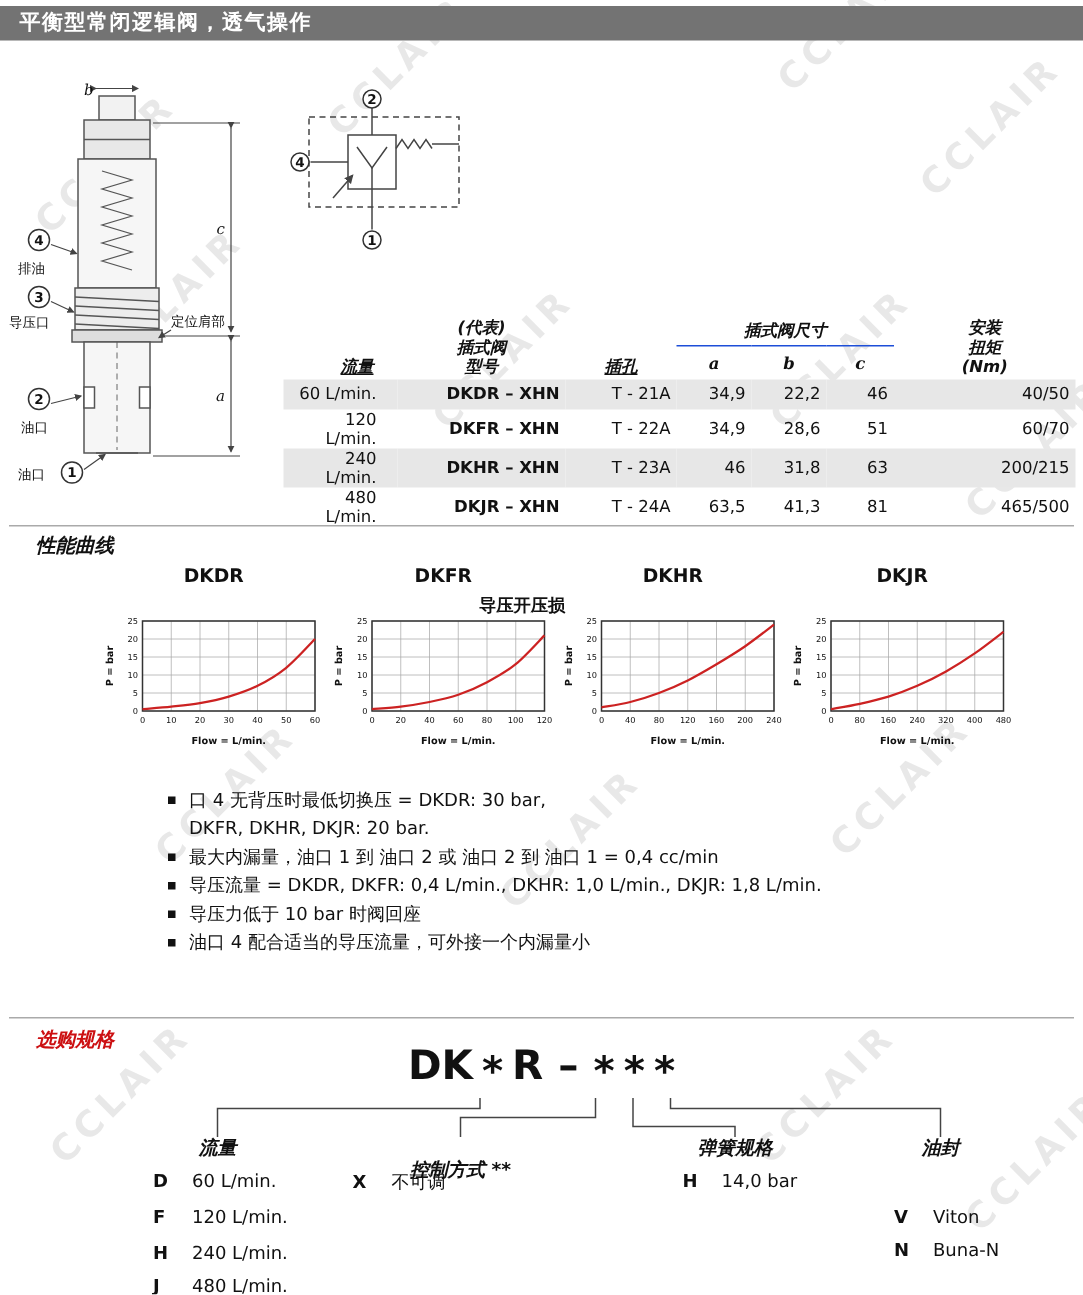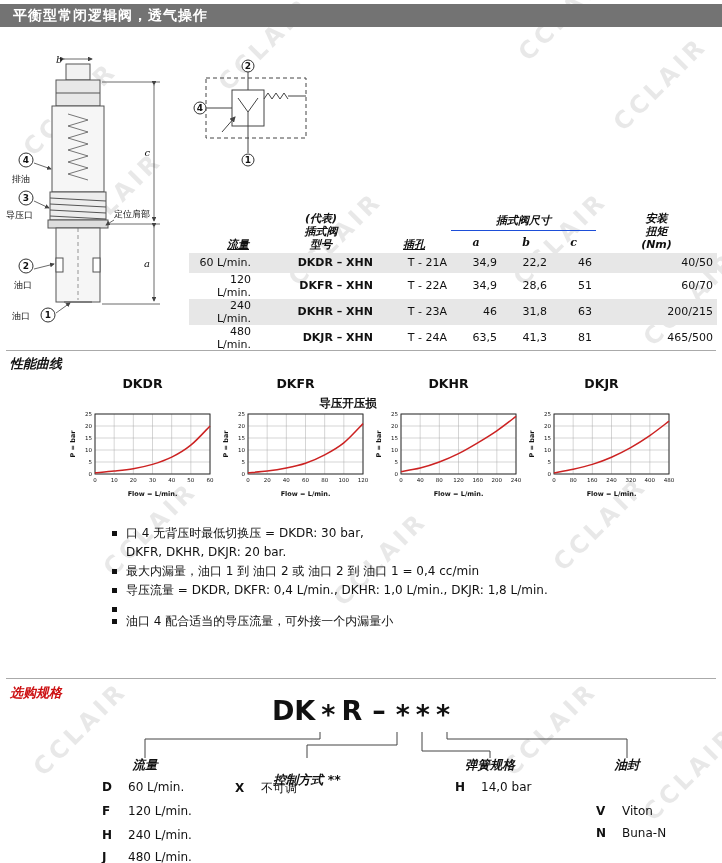--- a/index.html
+++ b/index.html
@@ -31,21 +31,21 @@
   .spec .hu { text-decoration:underline; }
   .spec .th-dims { border-bottom:1px solid #1d4ed8; text-align:center; padding-bottom:2px; }
   .spec .dimletter { font-family:"DejaVu Serif","Liberation Serif",serif; text-align:center; padding:3px 0 3px 0; }
   .spec td { height:20px; padding:0 4px; text-align:right; }
   .spec .td-flow { text-align:right; padding-right:14px; }
   .spec .td-model { font-weight:bold; }
   .spec tbody tr:nth-child(odd) { background:#e7e7e7; }
 
   
   .rule { position:absolute; z-index:1; left:6px; width:710px; height:1px; background:#aaa; }
-  .sec-title { position:absolute; z-index:1; left:10px; font-size:13px; font-weight:bold; font-style:italic; }
+  .sec-title { position:absolute; z-index:1; left:24px; font-size:13px; font-weight:bold; font-style:italic; }
   .sec-title.red { color:#cc1012; }
 
   
   .charts { position:absolute; z-index:1; left:66px; top:376px; width:612px; display:flex; }
   .chart-block { width:153px; text-align:center; }
   .chart-title { font-size:12.5px; font-weight:bold; margin-bottom:18px; }
   .center-label { position:absolute; z-index:1; left:348px; top:396px; transform:translateX(-50%);
                   font-size:11.5px; font-weight:bold; white-space:nowrap; }
   svg[data-chart] { overflow:visible; }
   .grid { stroke:#aaa; stroke-width:0.5; }
@@ -421,20 +421,23 @@
         </div>
     </div>
     <div class="note">
       <span class="bullet"></span>
       <div>
           <div>导压流量 = DKDR, DKFR: 0,4 L/min., DKHR: 1,0 L/min., DKJR: 1,8 L/min.</div>
         </div>
     </div>
     <div class="note">
       <span class="bullet"></span>
+      <div>
+          <div>导压力低于 10 bar 时阀回座</div>
+        </div>
     </div>
     <div class="note">
       <span class="bullet"></span>
       <div>
         <div>油口 4 配合适当的导压流量，可外接一个内漏量小</div>
       </div>
     </div>
   </div>
 
   <div class="rule" style="top:678px;"></div>

